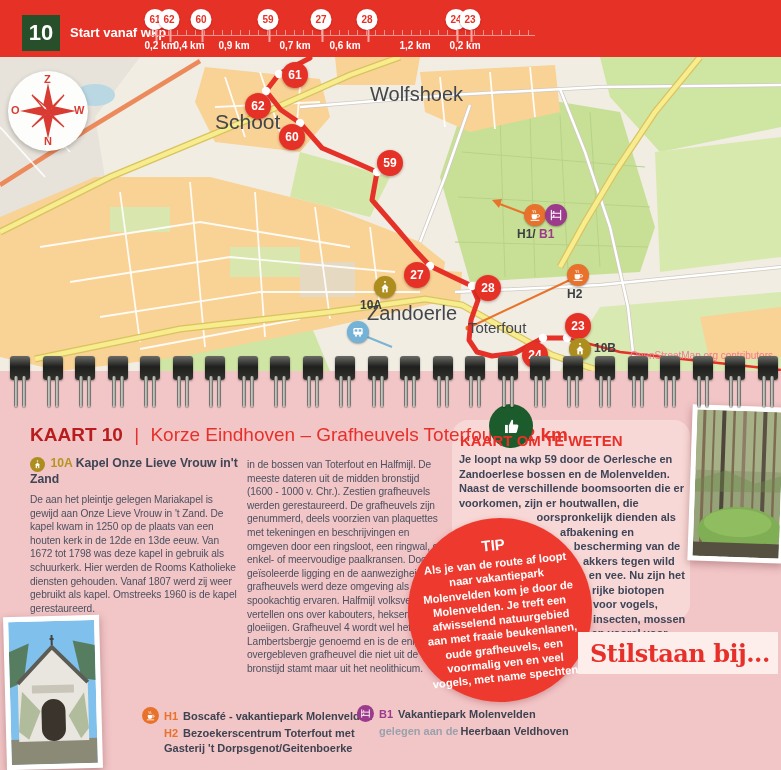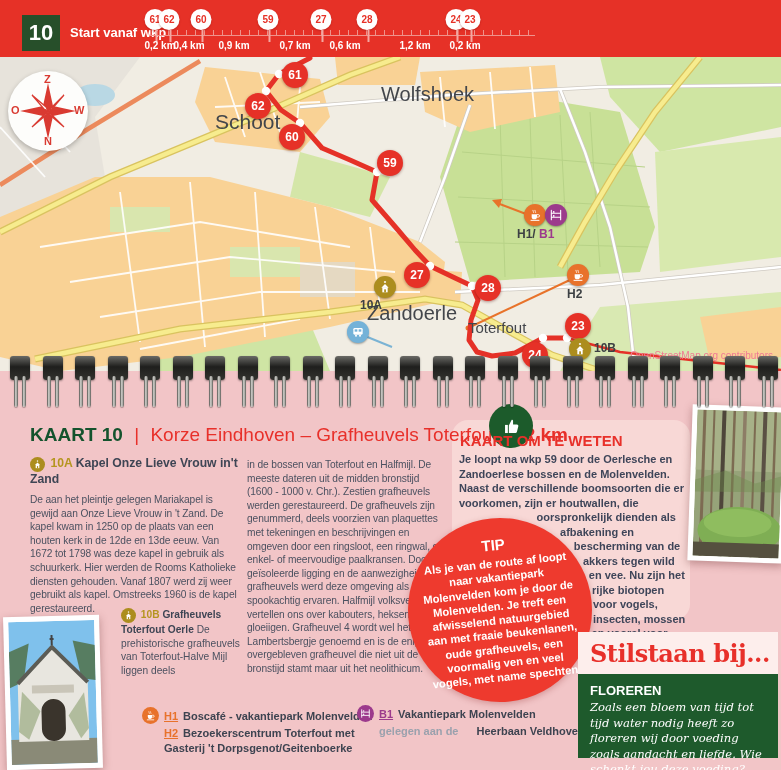--- a/index.html
+++ b/index.html
@@ -36,21 +36,21 @@
   
   #binding{position:absolute;left:0;top:354px;width:781px;height:58px;z-index:20;}
   .ring{position:absolute;top:0;width:22px;height:56px;}
   .ring i{position:absolute;left:1px;top:2px;width:20px;height:24px;border-radius:3px;
      background:linear-gradient(#6a6a66,#1f1f1d 45%,#32322e);box-shadow:0 1px 2px rgba(0,0,0,.4);}
   .ring b{position:absolute;top:22px;width:4px;height:31px;border-radius:2px;
      background:linear-gradient(90deg,#4c4c48,#d9d9d4 45%,#5a5a55);box-shadow:0 1px 1px rgba(0,0,0,.3);}
   .ring b.w1{left:5px;} .ring b.w2{left:13px;}
   
   #title-bar{position:absolute;left:30px;top:424px;font-size:19px;white-space:nowrap;z-index:2;}
-  #title-bar .kaart{color:#14532d;font-weight:bold;}
+  #title-bar .kaart{color:#b91c1c;font-weight:bold;}
   #title-bar .sep{color:#e8302a;margin:0 6px;}
   #title-bar .route{color:#e8302a;}
   #title-bar .dist{color:#e8302a;font-weight:bold;margin-left:6px;}
   .body-text{font-size:10.2px;line-height:13.6px;color:#4b5160;letter-spacing:-.1px;}
   .art-head{font-size:12.2px;font-weight:bold;color:#3e4554;line-height:15px;}
   .code-gold{color:#b5951f;font-weight:bold;}
   .site-icon{display:inline-flex;width:15px;height:15px;border-radius:50%;background:#ac8d1e;
      vertical-align:-3px;align-items:center;justify-content:center;margin-right:2px;}
   .site-icon svg{width:11px;height:11px;}
   #art10a{position:absolute;left:30px;top:456px;width:212px;z-index:2;}
@@ -89,21 +89,21 @@
   #floreren-body{font-family:"DejaVu Serif",serif;font-style:italic;font-size:11.6px;line-height:15.5px;}
   
   .legend-col{position:absolute;z-index:2;}
   #legend-col1{left:142px;top:707px;width:215px;}
   #legend-col2{left:357px;top:705px;width:220px;}
   .lg-row{display:flex;align-items:center;margin-bottom:3px;font-size:11px;font-weight:bold;color:#3d4350;}
   .lg-icon{width:17px;height:17px;border-radius:50%;display:flex;align-items:center;justify-content:center;
      margin-right:5px;flex:none;}
   .lg-icon svg{width:13px;height:13px;}
   .lg-spacer{width:22px;flex:none;}
-  .lg-code{margin-right:5px;text-decoration:underline;}
+  .lg-code{margin-right:5px;}
   .c-orange{color:#e8722b;} .c-purple{color:#9c3a8c;} .c-blue{color:#87a9c4;}
   .c-gray{color:#9aa1ad;font-weight:bold;}
   .bg-orange{background:#e8722b;} .bg-purple{background:#9c3a8c;} .bg-blue{background:#74b2d8;}
   .nw{white-space:nowrap;}
 </style>
 </head>
 <body>
 
 <div id="root">
 
@@ -241,21 +241,21 @@
         <path d="M24,24 L38,36 L40,40 L36,38 Z M56,24 L44,36 L40,40 L44,38 Z M24,56 L36,44 L40,40 L38,44 Z M56,56 L44,44 L40,40 L42,44 Z" fill="#fff" stroke="#d93a31" stroke-width="1.2"></path>
       </svg>
       <span class="cp" style="left:36px;top:2px">Z</span>
       <span class="cp" style="left:36px;top:64px">N</span>
       <span class="cp" style="left:3px;top:33px">O</span>
       <span class="cp" style="left:66px;top:33px">W</span>
     </div>
 
     
     <div class="map-label" style="left:215px;top:53px;font-size:21px">Schoot</div>
-    <div class="map-label" style="left:381px;top:26px;font-size:20px">Wolfshoek</div>
+    <div class="map-label" style="left:370px;top:26px;font-size:20px">Wolfshoek</div>
     <div class="map-label" style="left:367px;top:245px;font-size:20px">Zandoerle</div>
     <div class="map-label" style="left:468px;top:262px;font-size:15px">Toterfout</div>
 
     
     <div class="marker" style="left:282px;top:5px">61</div>
     <div class="marker" style="left:245px;top:36px">62</div>
     <div class="marker" style="left:279px;top:67px">60</div>
     <div class="marker" style="left:377px;top:93px">59</div>
     <div class="marker" style="left:404px;top:205px">27</div>
     <div class="marker" style="left:475px;top:218px">28</div>
@@ -477,35 +477,20 @@
       <path d="M8,62 43,26 78,62 78,120 8,120Z" fill="#e8e6df"></path>
       <path d="M8,62 43,26 78,62" fill="none" stroke="#5c5c55" stroke-width="4"></path>
       <path d="M41,18 45,18 M43,14 43,24" stroke="#444" stroke-width="2"></path>
       <rect x="31" y="78" width="24" height="42" rx="12" fill="#3a342c"></rect>
       <rect x="22" y="64" width="42" height="8" fill="#c9c5b8"></rect>
       <path d="M12,70 30,90 18,118 8,110Z" fill="#6f8a4e" opacity=".45"></path>
       <path d="M74,72 58,95 70,118 78,108Z" fill="#6f8a4e" opacity=".45"></path>
     </svg>
   </div>
 
-  <div id="art10b">
-    <p class="body-inline" style="margin:0">
-      <span class="site-icon">
-          <svg viewBox="0 0 24 24">
-            <path d="M12 3v3M10.4 4.5h3.2" stroke="#fff" stroke-width="1.4"></path>
-            <path d="M6.5 13 12 7.5 17.5 13Z" fill="#fff"></path>
-            <rect x="8" y="12.5" width="8" height="7.5" fill="#fff"></rect>
-            <rect x="10.8" y="15.5" width="2.6" height="4.5" fill="#ac8d1e"></rect>
-          </svg>
-        </span>
-      <span class="code-gold">10B</span>
-      <b style="color:#3e4554">Grafheuvels Toterfout Oerle</b>
-      <span>De prehistorische grafheuvels van Toterfout-Halve Mijl liggen deels</span>
-    </p>
-  </div>
 
   <div id="leuk-panel"></div>
   <div id="thumb-badge">
     <svg viewBox="0 0 24 24" fill="#fff">
         <path d="M6.5 11h2.6v7.5H6.5z"></path>
         <path d="M10 18.5v-7l2.4-4.8c.35-.7 1.5-.45 1.5.35V10.5h3.5c.95 0 1.6.85 1.35 1.7l-1.2 4.8c-.2.9-1 1.5-1.9 1.5z"></path>
       </svg>
   </div>
   <div id="leuk-title">KAART OM TE WETEN</div>
   <div id="leuk-body">
@@ -537,24 +522,20 @@
   <div id="tip-circle">
     <div id="tip-inner">
       <div id="tip-title">TIP</div>
       <div id="tip-body">Als je van de route af loopt naar vakantiepark Molenvelden kom je door de Molenvelden. Je treft een afwisselend natuurgebied aan met fraaie beukenlanen, oude grafheuvels, een voormalig ven en veel vogels, met name spechten.</div>
     </div>
   </div>
 
   <div id="stilstaan-band">
     <span id="stilstaan-title">Stilstaan bij...</span>
   </div>
-  <div id="floreren-box">
-    <div id="floreren-title">FLOREREN</div>
-    <div id="floreren-body">Zoals een bloem van tijd tot tijd water nodig heeft zo floreren wij door voeding zoals aandacht en liefde. Wie schenkt jou deze voeding?</div>
-  </div>
 
   <div class="legend-col" id="legend-col1">
     <div class="lg-row">
       <span class="lg-icon bg-orange">
           <svg viewBox="0 0 24 24" fill="none" stroke="#fff">
             <path d="M7 11h8v3.5a4 4 0 0 1-8 0z" fill="#fff" stroke="none"></path>
             <path d="M15 11.5h2a1.8 1.8 0 0 1 0 3.6h-2" stroke-width="1.4"></path>
             <path d="M8.7 5c0 1.6 1.4 1.6 1.4 3.2M11.7 5c0 1.6 1.4 1.6 1.4 3.2" stroke-width="1.2" stroke-linecap="round"></path>
             <path d="M6 20h12" stroke-width="1.5" stroke-linecap="round"></path>
           </svg>
@@ -579,18 +560,18 @@
             <path d="M5 5v14M19 5v14M5 9.5h14M5 15.5h14"></path>
             <circle cx="8.6" cy="7.4" r="1.3" fill="#fff" stroke="none"></circle>
             <circle cx="8.6" cy="13.4" r="1.3" fill="#fff" stroke="none"></circle>
           </svg>
         </span>
       <span class="lg-code c-purple">B1</span>
       <span class="nw">Vakantiepark Molenvelden</span>
     </div>
     <div class="lg-row">
       <span class="lg-spacer"></span>
-      <span class="c-gray nw" style="margin-right:18px">gelegen aan de</span>
+      <span class="c-gray nw" style="margin-right:2px">gelegen aan de</span>
       <span class="nw">Heerbaan Veldhoven</span>
     </div>
   </div>
 
 </div>
 
 </body></html>

